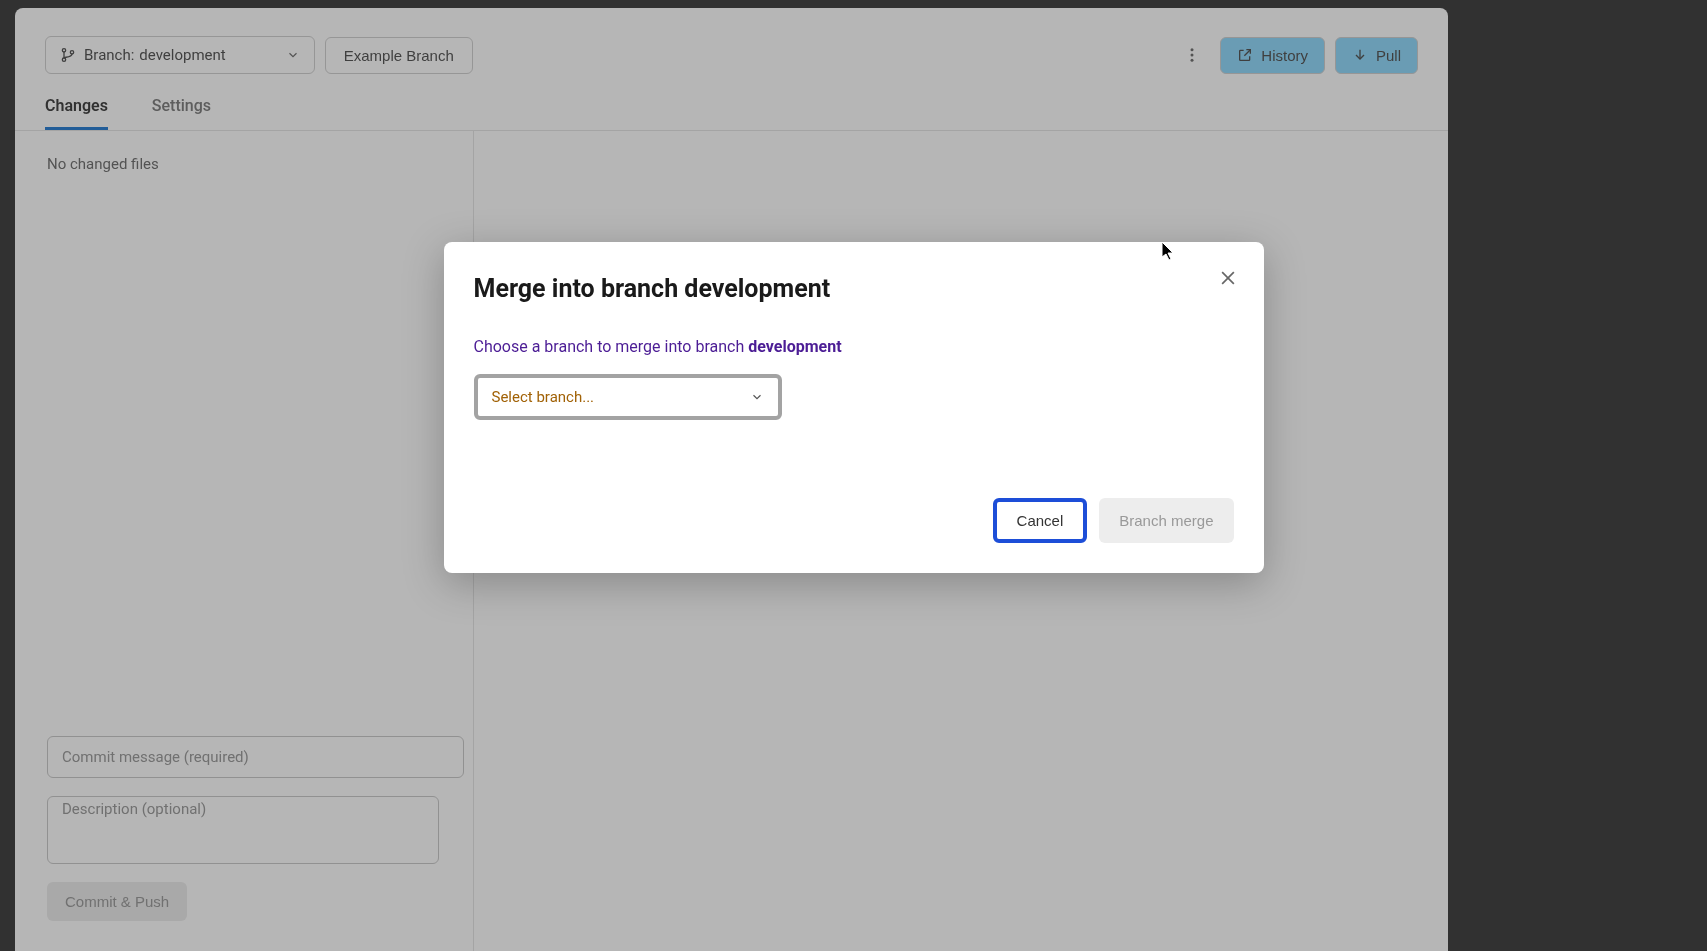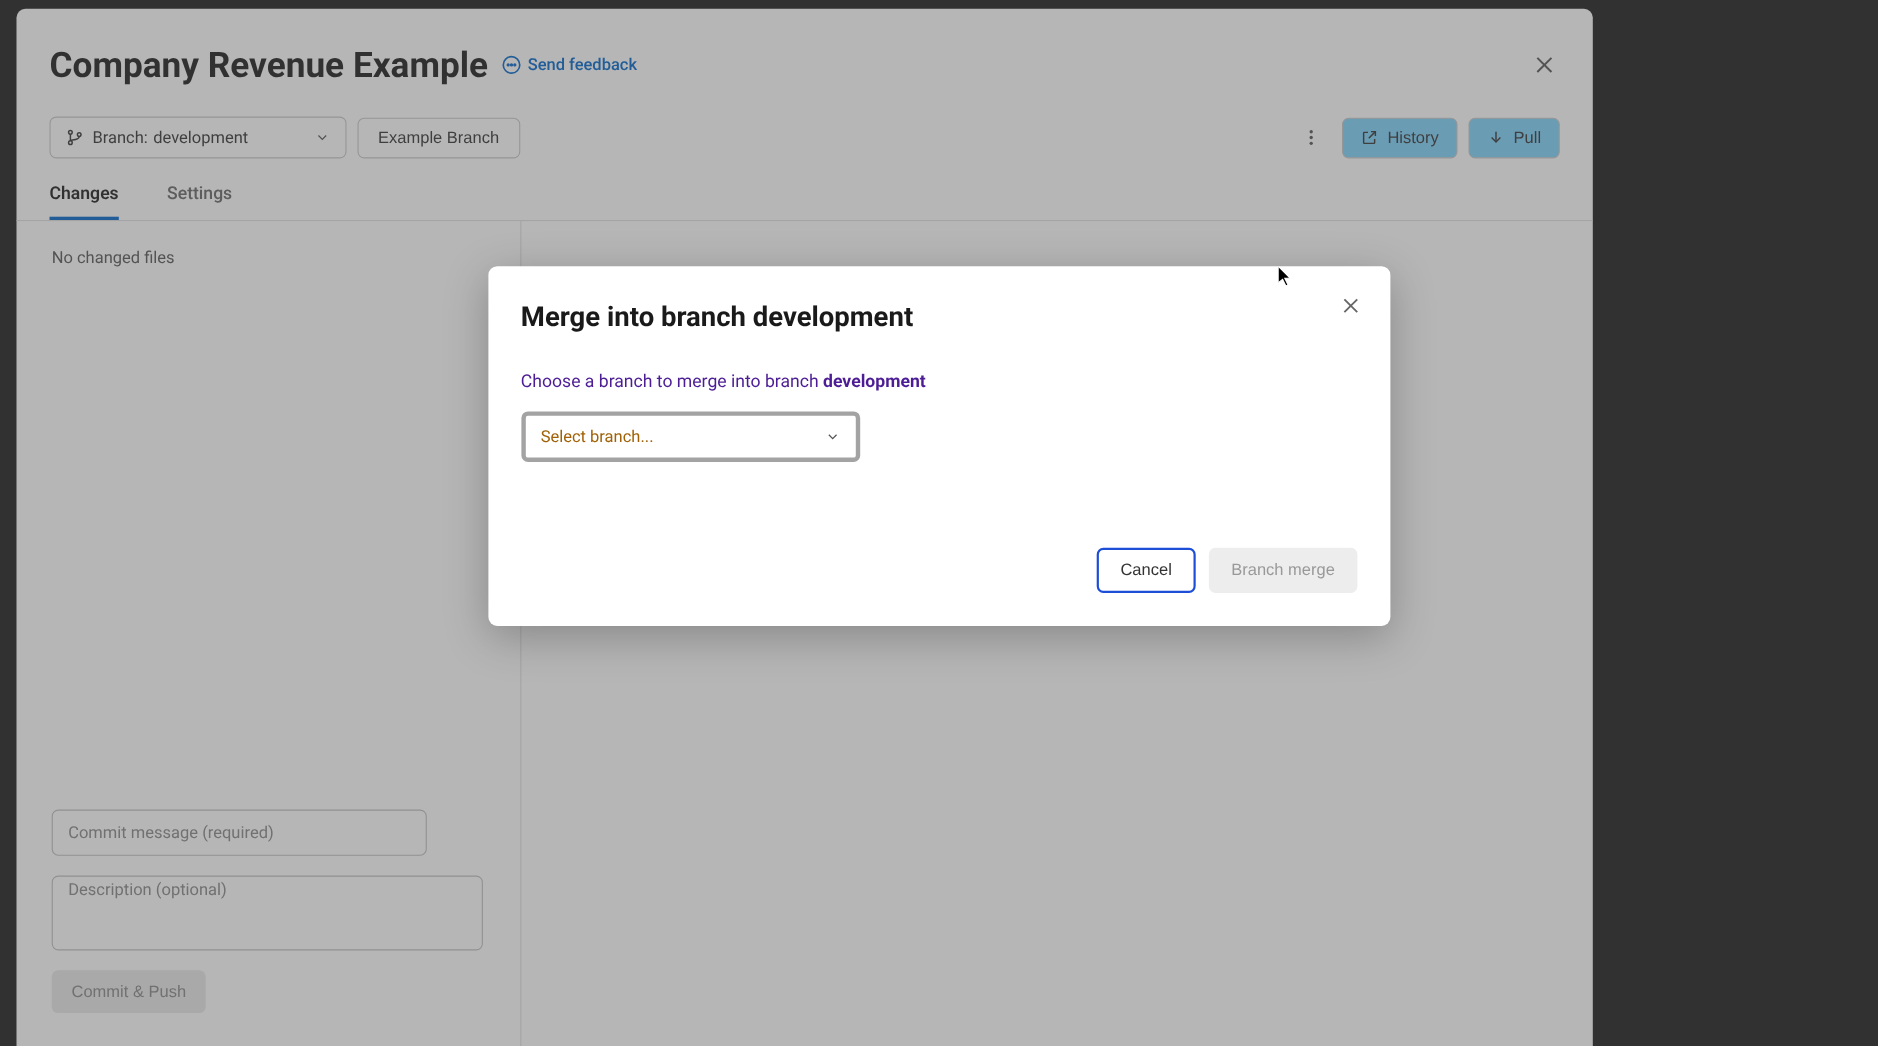--- a/index.html
+++ b/index.html
@@ -155,21 +155,21 @@
       font-size: 15px;
       color: #555;
     }
     .commit-section {
       margin-top: auto;
       display: flex;
       flex-direction: column;
       gap: 18px;
     }
     .commit-message-input {
-      width: 341px;
+      width: 417px;
       border: 1px solid #c0c0c0;
       border-radius: 6px;
       padding: 11px 14px;
       font-size: 15px;
       font-family: inherit;
       color: #333;
       background: #fff;
     }
     .commit-message-input::placeholder {
       color: #888;
@@ -255,21 +255,21 @@
       cursor: pointer;
       background: #fff;
     }
     .dialog-footer {
       margin-top: 78px;
       display: flex;
       justify-content: flex-end;
       gap: 12px;
     }
     .cancel-btn {
-      border: 2px solid #1d4ed8;
+      border: 4px solid #1d4ed8;
       border-radius: 6px;
       padding: 10px 20px;
       font-size: 15px;
       color: #333;
       background: #fff;
       cursor: pointer;
     }
     .begin-merge-btn {
       border: none;
       border-radius: 6px;
@@ -288,42 +288,20 @@
       pointer-events: none;
     }
     svg {
       display: block;
     }
   </style>
 </head>
 <body>
 
 <div class="main-panel">
-  <div class="panel-header">
-    <h1 class="page-title">Company Revenue Example</h1>
-    <div class="feedback-link">
-      <span class="feedback-icon">
-        <svg viewBox="0 0 24 24" width="18" height="18" fill="none" stroke="#0066cc" stroke-width="2">
-          <circle cx="12" cy="12" r="10"></circle>
-          <circle cx="8" cy="12" r="1" fill="#0066cc"></circle>
-          <circle cx="12" cy="12" r="1" fill="#0066cc"></circle>
-          <circle cx="16" cy="12" r="1" fill="#0066cc"></circle>
-        </svg>
-      </span>
-      <span>Send feedback</span>
-    </div>
-    <div class="close-panel-btn">
-      <span>
-        <svg viewBox="0 0 24 24" width="22" height="22" stroke="currentColor" stroke-width="2" fill="none">
-          <line x1="5" y1="5" x2="19" y2="19"></line>
-          <line x1="19" y1="5" x2="5" y2="19"></line>
-        </svg>
-      </span>
-    </div>
-  </div>
 
   <div class="toolbar-row">
     <div class="branch-select">
       <span class="branch-icon">
         <svg viewBox="0 0 24 24" width="16" height="16" fill="none" stroke="#333" stroke-width="2">
           <circle cx="6" cy="5" r="2.5"></circle>
           <circle cx="6" cy="19" r="2.5"></circle>
           <circle cx="18" cy="8" r="2.5"></circle>
           <path d="M6 7.5 V16.5"></path>
           <path d="M18 10.5 C18 15 10 15 6 16"></path>

